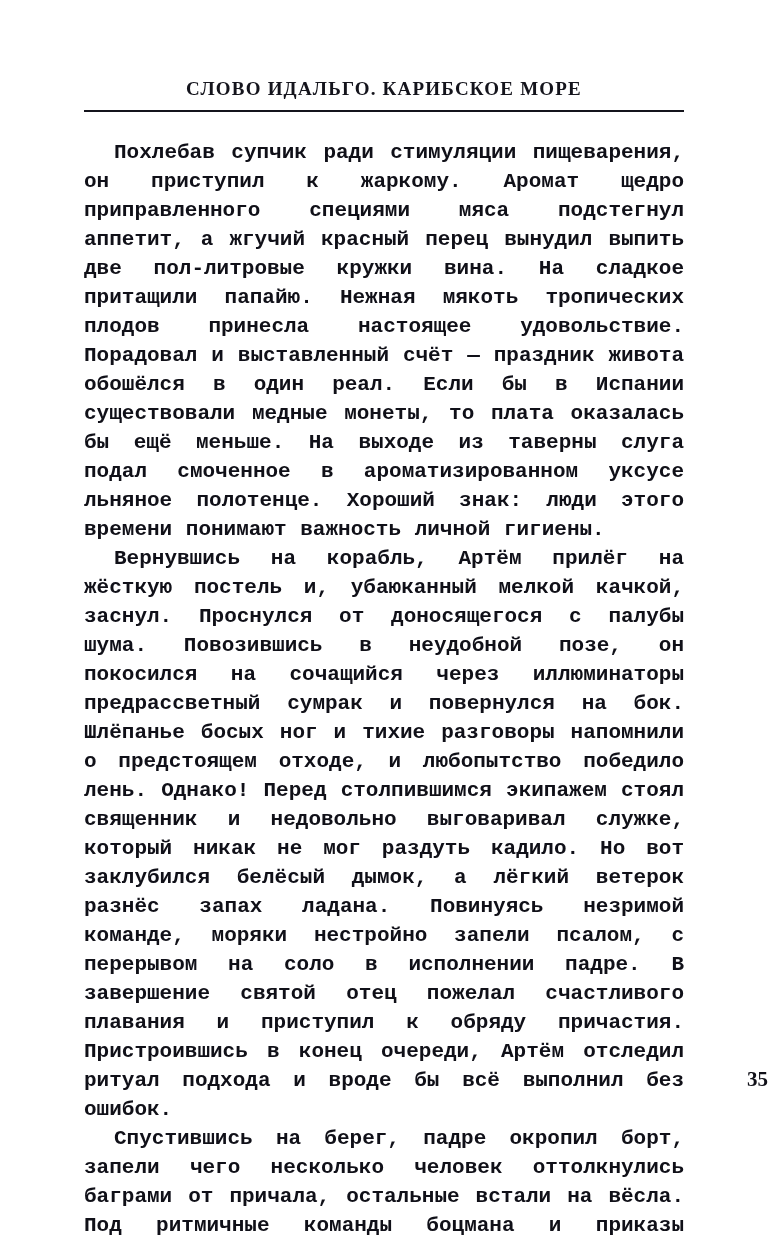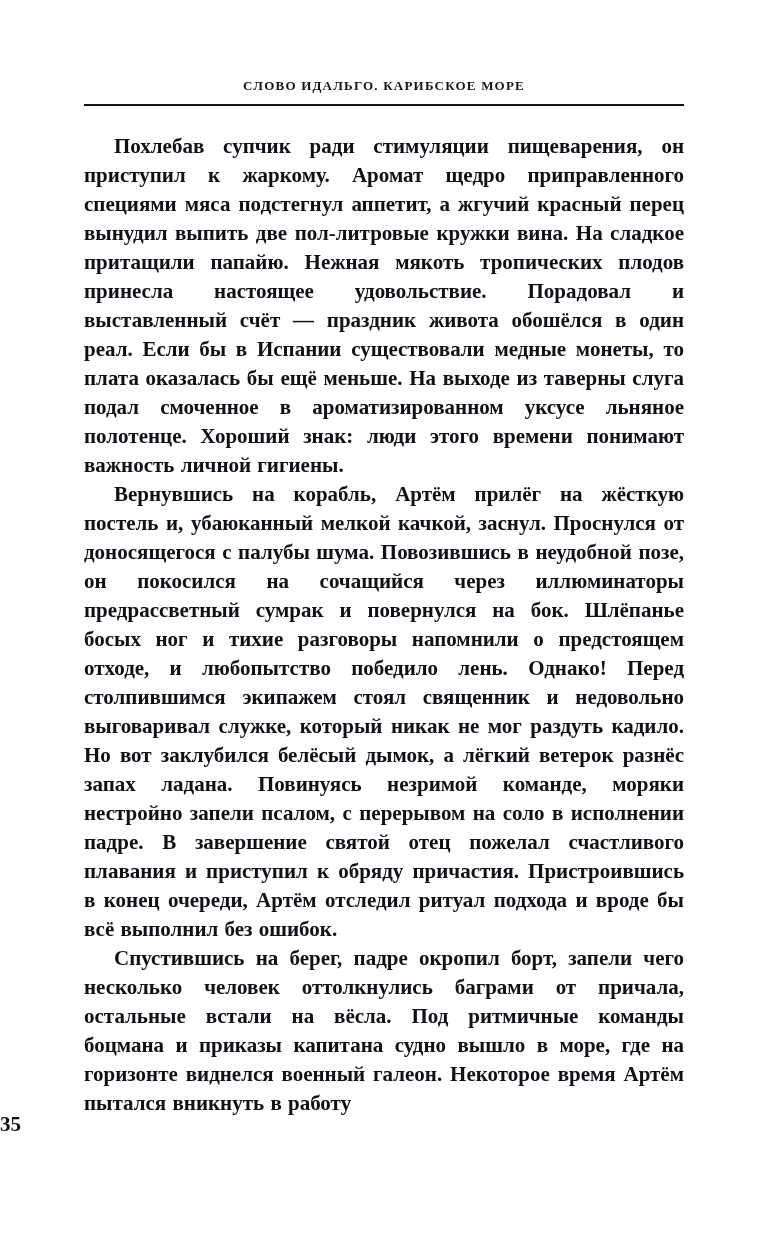--- a/index.html
+++ b/index.html
@@ -18,21 +18,21 @@
     color: #0e0e12;
   }
   .text-column {
     position: absolute;
     left: 84px;
     top: 78px;
     width: 600px;
   }
   .running-header {
     text-align: center;
-    font-size: 13px;
+    font-size: 19px;
     font-weight: bold;
     letter-spacing: 1.2px;
     color: #14141c;
     margin-bottom: 10px;
     white-space: nowrap;
   }
   .header-rule {
     height: 2px;
     background: #14141c;
     margin-bottom: 26px;
@@ -41,27 +41,28 @@
     margin: 0;
     text-align: justify;
     text-indent: 30px;
     font-size: 21px;
     font-weight: bold;
     line-height: 29px;
     color: #101018;
     hyphens: auto;
     -webkit-hyphens: auto;
     word-spacing: 1px;
+    font-family: Liberation Mono, monospace;
   }
   .page-number {
     position: absolute;
     left: 0;
     width: 768px;
-    top: 1112px;
-    text-align: left;
+    top: 1067px;
+    text-align: right;
     font-size: 21px;
     font-weight: bold;
     color: #101018;
   }
 </style>
 </head>
 <body>
 
 <div class="page">
   <div class="text-column">

